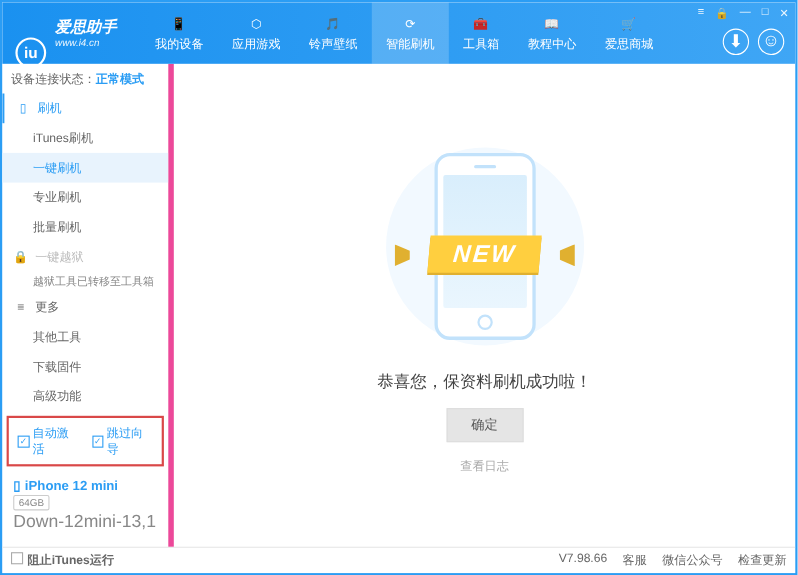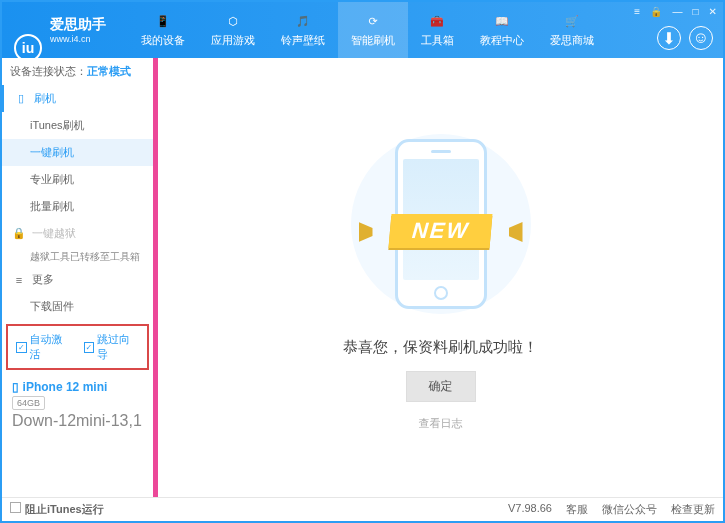--- a/index.html
+++ b/index.html
@@ -1,21 +1,21 @@
 <!DOCTYPE html>
 <html><head>
   <meta charset="utf-8">
   <style>
     * { margin: 0; padding: 0; box-sizing: border-box; font-family: "Microsoft YaHei", Arial, sans-serif; }
     body { width: 725px; height: 523px; background: #fff; position: relative; border: 2px solid #2b9df4; }
     
     .header { background: linear-gradient(to right, #1a91f0, #3fa6f5); height: 56px; display: flex; align-items: center; color: #fff; position: relative; }
     .logo-block { display: flex; align-items: center; padding: 0 12px; gap: 8px; }
     .logo-circle { width: 28px; height: 28px; border: 2px solid #fff; border-radius: 50%; display: flex; align-items: center; justify-content: center; font-weight: bold; font-size: 14px; margin-top: 36px; }
-    .logo-text { display: flex; flex-direction: column; }
+    .logo-text { display: flex; flex-direction: column; font-style: italic; }
     .logo-title { font-size: 14px; font-weight: bold; }
     .logo-sub { font-size: 9px; opacity: 0.9; }
     
     .nav { display: flex; height: 100%; margin-left: 10px; }
     .nav-item { display: flex; flex-direction: column; align-items: center; justify-content: center; padding: 0 13px; font-size: 11px; gap: 3px; cursor: pointer; }
     .nav-item.active { background: rgba(255,255,255,0.2); }
     .nav-icon { width: 18px; height: 18px; display: flex; align-items: center; justify-content: center; }
     
     .win-controls { position: absolute; right: 6px; top: 4px; display: flex; gap: 10px; font-size: 10px; }
     .win-ctrl { cursor: pointer; opacity: 0.9; }
@@ -137,21 +137,23 @@
     <div class="sec-head" style="color:#bbb">
       <span class="sec-icon">🔒</span>
       <span>一键越狱</span>
     </div>
     <div class="sub-note">越狱工具已转移至工具箱</div>
 
     <div class="sec-head">
       <span class="sec-icon">≡</span>
       <span>更多</span>
     </div>
+    <div class="sub-item">其他工具</div>
     <div class="sub-item">下载固件</div>
+    <div class="sub-item">高级功能</div>
 
     <div class="check-row">
       <label class="chk">
           <span class="chk-box">✓</span>
           <span>自动激活</span>
         </label>
       <label class="chk">
           <span class="chk-box">✓</span>
           <span>跳过向导</span>
         </label>

